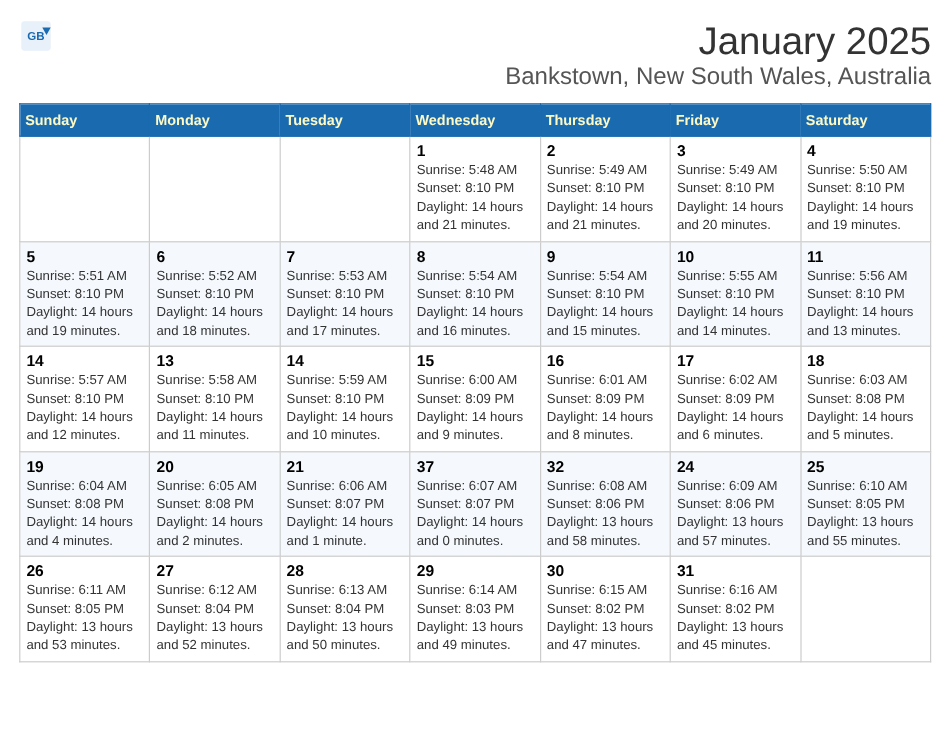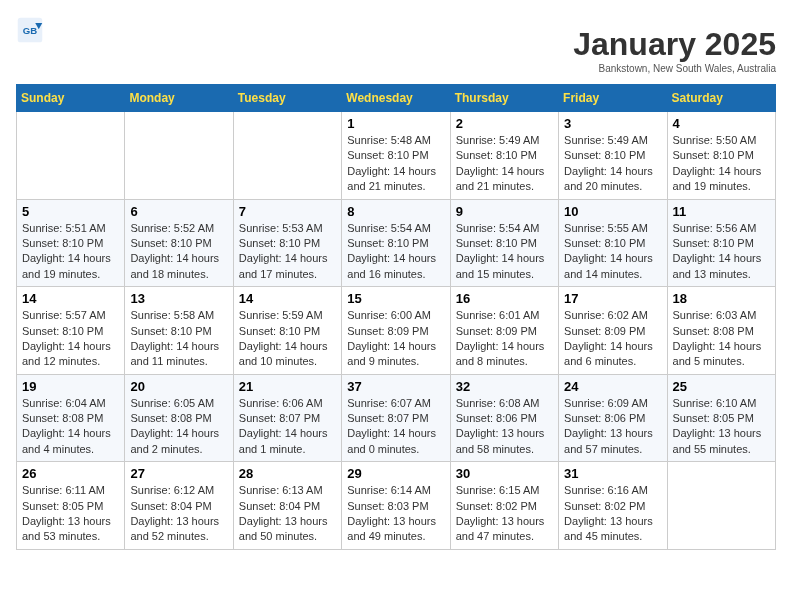--- a/index.html
+++ b/index.html
@@ -32,36 +32,35 @@
     .logo-icon {
       width: 28px;
       height: 28px;
       margin-right: 2px;
     }
     .title-block {
       text-align: right;
     }
     .month-title {
       font-size: 32px;
-      font-weight: bold;
+      font-weight: normal;
       color: #333;
-      margin-top: 10px;
     }
     .location {
-      font-size: 10px;
+      font-size: 20px;
       color: #555;
     }
     table {
       width: 100%;
       border-collapse: collapse;
       font-size: 11px;
     }
     thead th {
       background: #1a6ab0;
-      color: #fde047;
+      color: #fef9c3;
       padding: 6px 4px;
       text-align: left;
       font-size: 12px;
       font-weight: bold;
       border: 1px solid #1a6ab0;
     }
     td {
       border: 1px solid #ccc;
       padding: 4px 5px;
       vertical-align: top;

